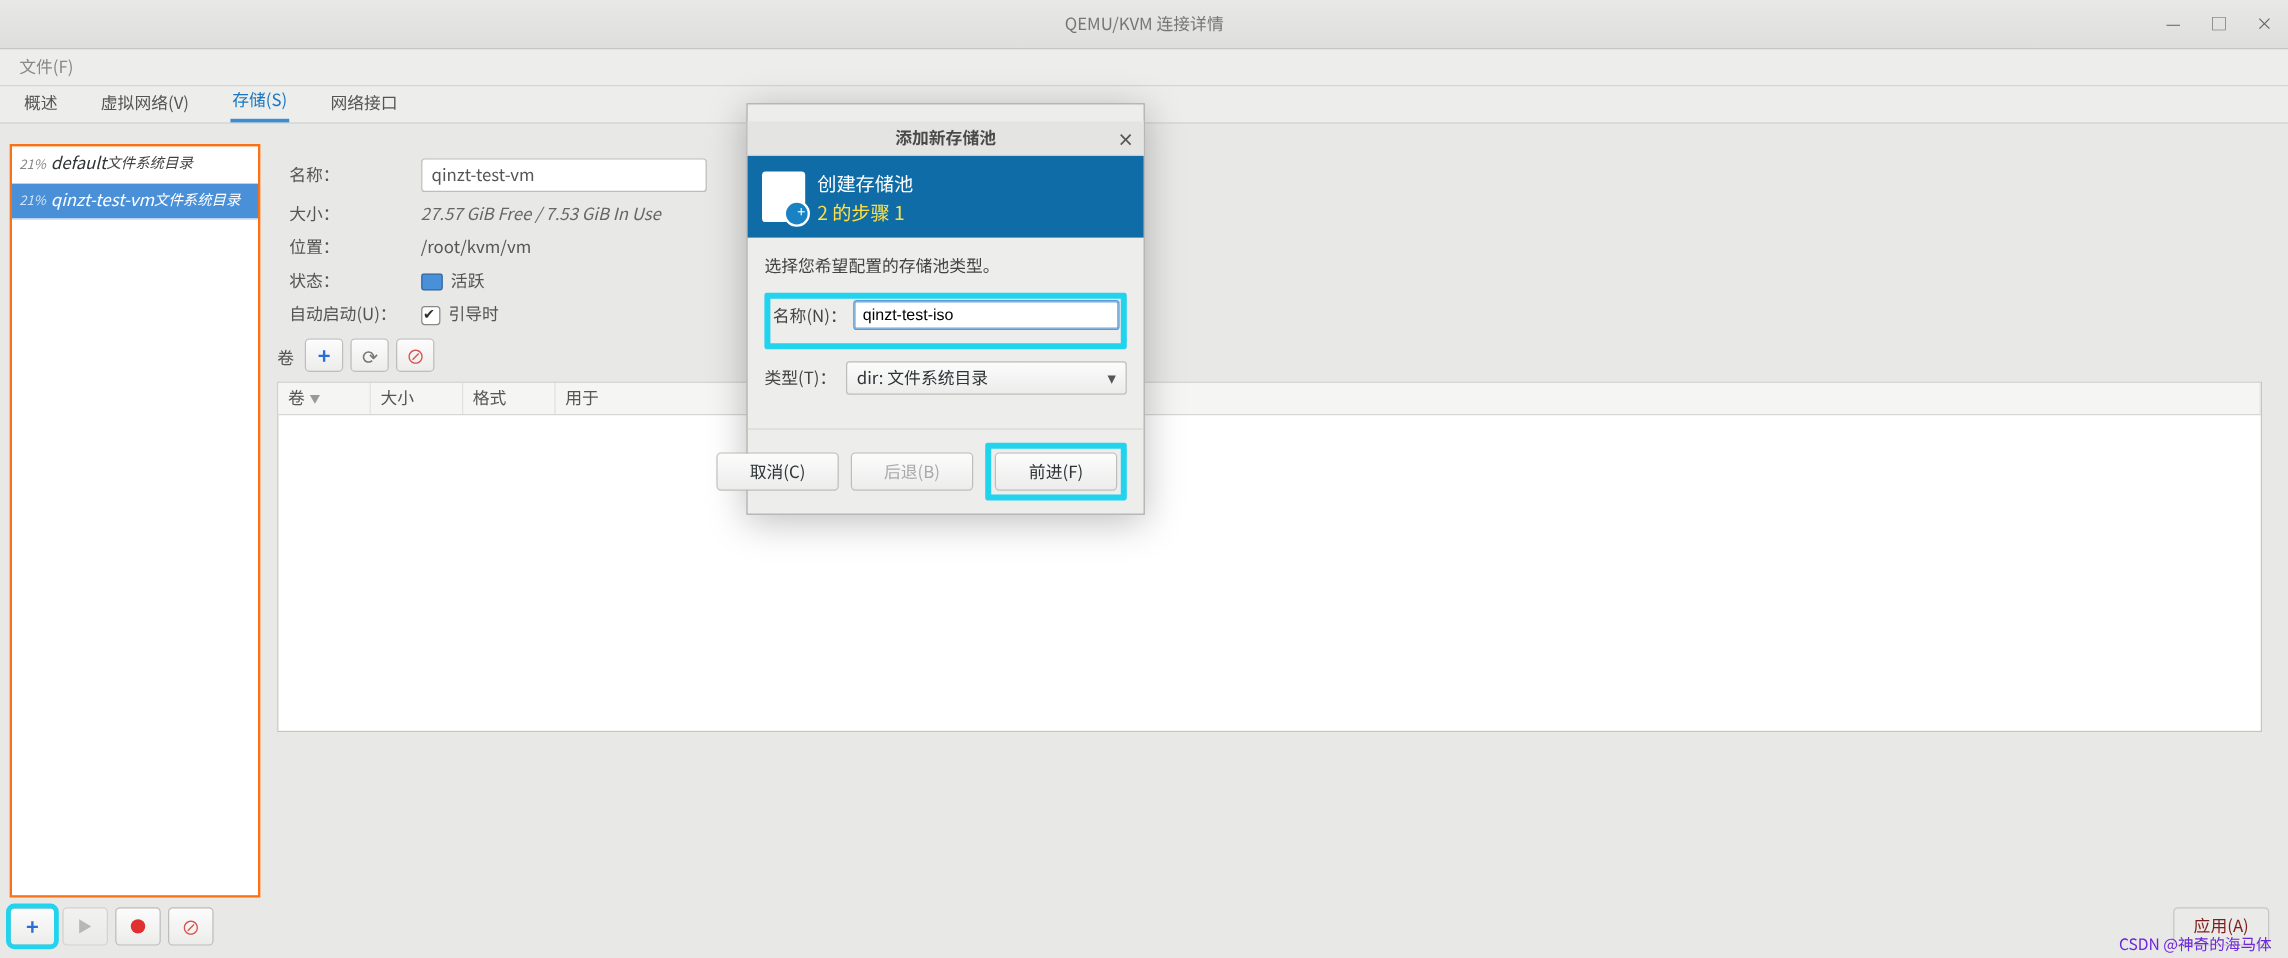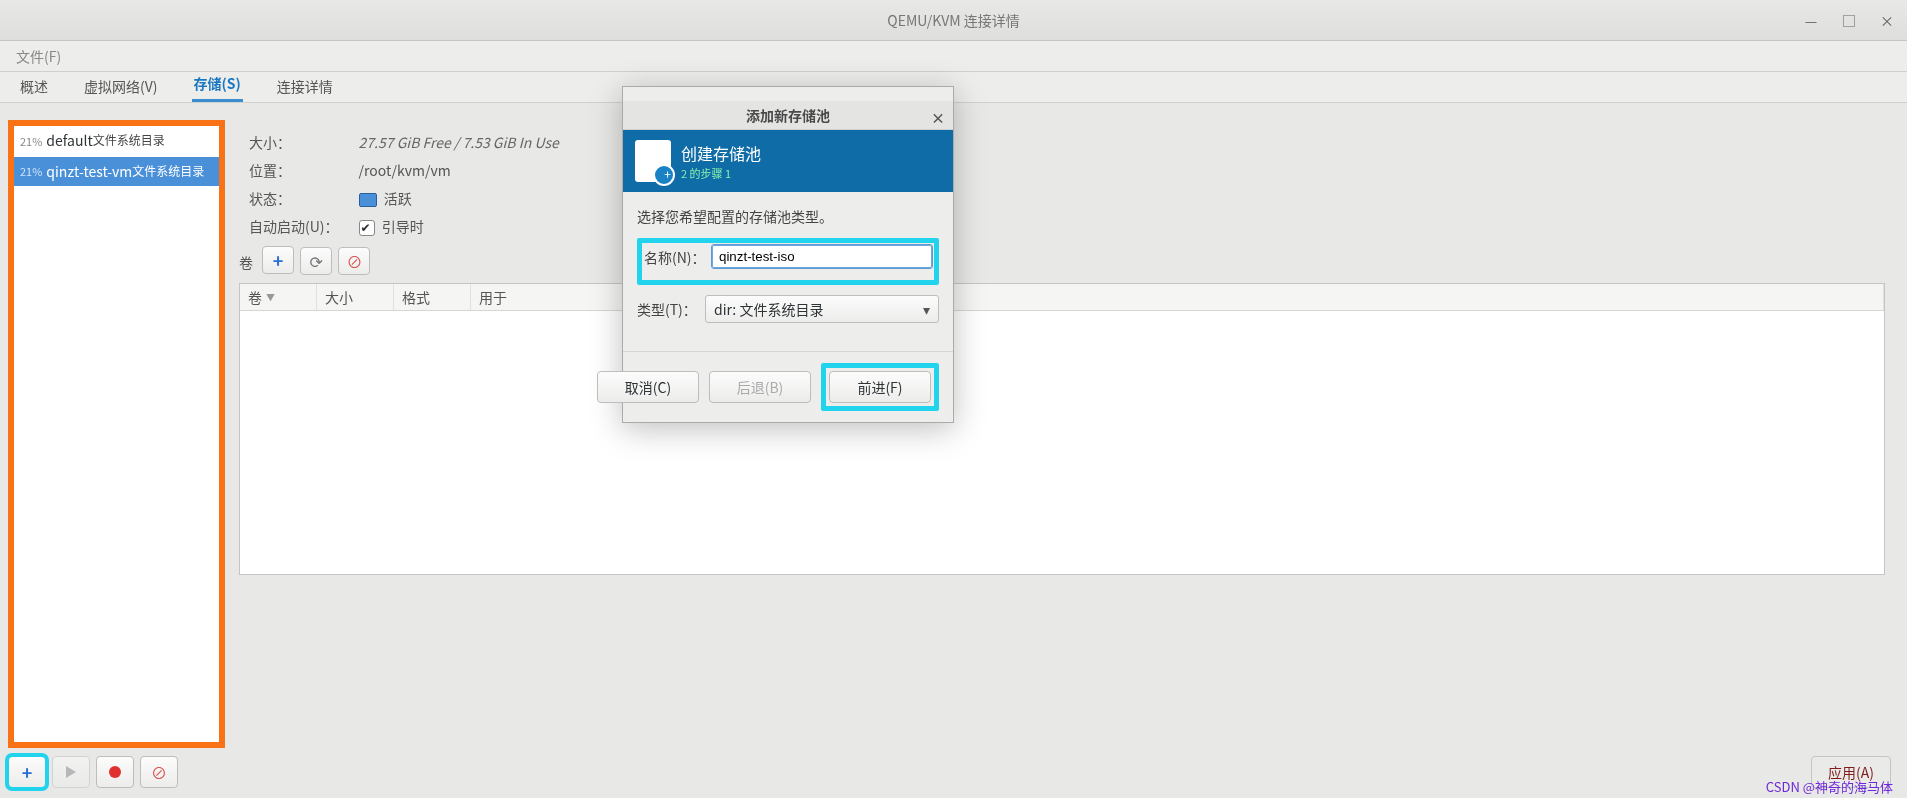--- a/index.html
+++ b/index.html
@@ -11,25 +11,25 @@
   .titlebar .winctrls{position:absolute;right:10px;top:0;display:flex;gap:18px;color:#666;}
   .winctrl{width:20px;text-align:center;cursor:pointer;}
 
   
   .menubar{height:30px;line-height:30px;padding:0 10px;background:#ededec;border-bottom:1px solid #d0d0cf;color:#888;}
   .menuitem{display:inline-block;padding:0 6px;}
 
   
   .tabbar{height:30px;background:#ededec;border-bottom:1px solid #d0d0cf;padding:0 18px;display:flex;gap:32px;align-items:flex-end;}
   .tab{padding:6px 2px;color:#555;cursor:pointer;}
-  .tab.active{color:#1a78c2;font-weight:bold;border-bottom:3px solid #3a8ecf;}
+  .tab.active{color:#1a78c2;font-weight:normal;border-bottom:3px solid #3a8ecf;}
 
   
   .content{position:absolute;left:8px;right:8px;top:120px;bottom:50px;display:flex;}
-  .sidebar{width:205px;background:#fff;border:6px solid #f97316;overflow:auto;}
+  .sidebar{width:205px;background:#fff;border:2px solid #f97316;overflow:auto;font-style:italic;}
   .pool-row{display:flex;align-items:center;padding:6px 6px;border-bottom:1px solid #fff;cursor:pointer;}
   .pool-row.selected{background:#4a90d9;color:#fff;}
   .pool-pct{font-size:11px;color:#888;margin-right:4px;min-width:22px;}
   .pool-row.selected .pool-pct{color:#d0e4f7;}
   .pool-labels{display:flex;flex-direction:row;line-height:1.25;}
   .pool-sub{font-size:12px;}
   .pool-row:not(.selected) .pool-labels .pool-sub{color:#444;}
 
   .detail{flex:1;padding:8px 14px;position:relative;}
   .detail table.kv{border-collapse:collapse;}
@@ -60,21 +60,21 @@
 
   
   .modal{position:absolute;left:622px;top:86px;width:330px;border:1px solid #aaa;background:#ededec;box-shadow:0 6px 30px rgba(0,0,0,0.25);}
   .m-title{height:28px;line-height:28px;text-align:center;font-weight:bold;color:#4a4a4a;background:#e4e4e3;border-bottom:1px solid #cfcfce;position:relative;margin-top:14px;}
   .m-title .m-close{position:absolute;right:8px;top:2px;cursor:pointer;color:#555;}
   .m-banner{background:#0f6ca6;color:#fff;padding:10px 12px;display:flex;gap:10px;align-items:center;}
   .m-banner .ficon{width:36px;height:42px;background:#fff;border-radius:3px;position:relative;}
   .m-banner .ficon::after{content:"";position:absolute;right:-4px;bottom:-4px;width:18px;height:18px;border-radius:50%;background:#1982c4;border:2px solid #fff;}
   .m-banner .ficon .plus{position:absolute;right:0px;bottom:0px;font-size:12px;color:#fff;z-index:1;}
   .m-banner .b-head{font-size:16px;}
-  .m-banner .b-sub{font-size:11px;color:#86efac;}
+  .m-banner .b-sub{font-size:16px;color:#fde047;}
   .m-body{padding:14px 14px 18px;}
   .m-hint{color:#444;margin-bottom:12px;}
   .m-row{display:flex;align-items:center;margin-bottom:10px;}
   .m-row .m-lbl{width:68px;color:#444;}
   .m-row .m-fld{flex:1;}
   .hl-box{border:5px solid #22d3ee;padding:2px;border-radius:2px;}
   .txt-in{width:100%;box-sizing:border-box;border:1px solid #6fa8dc;background:#fff;padding:3px 6px;border-radius:2px;outline:1px solid #5b9bd5;}
   .dropdown{flex:1;border:1px solid #bdbdbc;background:linear-gradient(#fcfcfc,#ececeb);padding:3px 8px;border-radius:3px;display:flex;justify-content:space-between;align-items:center;cursor:pointer;}
   .m-footer{height:70px;border-top:1px solid #d6d6d5;display:flex;align-items:center;justify-content:flex-end;gap:10px;padding:0 14px;}
   .m-btn{min-width:72px;padding:5px 14px;border:1px solid #bdbdbc;background:linear-gradient(#fcfcfc,#ececeb);border-radius:4px;cursor:pointer;text-align:center;}
@@ -103,21 +103,21 @@
 </div>
 
 <div class="menubar">
   <span class="menuitem">文件(F)</span>
 </div>
 
 <div class="tabbar">
   <div class="tab">概述</div>
   <div class="tab">虚拟网络(V)</div>
   <div class="tab active">存储(S)</div>
-  <div class="tab">连接详情</div>
+  <div class="tab">网络接口</div>
 </div>
 
 <div class="content">
   <div class="sidebar">
     <div class="pool-row">
       <span class="pool-pct">21%</span>
       <span class="pool-labels">
         <span>default</span>
         <span class="pool-sub">文件系统目录</span>
       </span>
@@ -127,20 +127,24 @@
       <span class="pool-labels">
         <span>qinzt-test-vm</span>
         <span class="pool-sub">文件系统目录</span>
       </span>
     </div>
   </div>
 
   <div class="detail">
     <table class="kv">
       <tbody>
+          <tr>
+        <td class="lbl">名称：</td>
+        <td><span class="namebox">qinzt-test-vm</span></td>
+      </tr>
       <tr>
         <td class="lbl">大小：</td>
         <td><span class="italic">27.57 GiB Free / 7.53 GiB In Use</span></td>
       </tr>
       <tr>
         <td class="lbl">位置：</td>
         <td><span>/root/kvm/vm</span></td>
       </tr>
       <tr>
         <td class="lbl">状态：</td>

